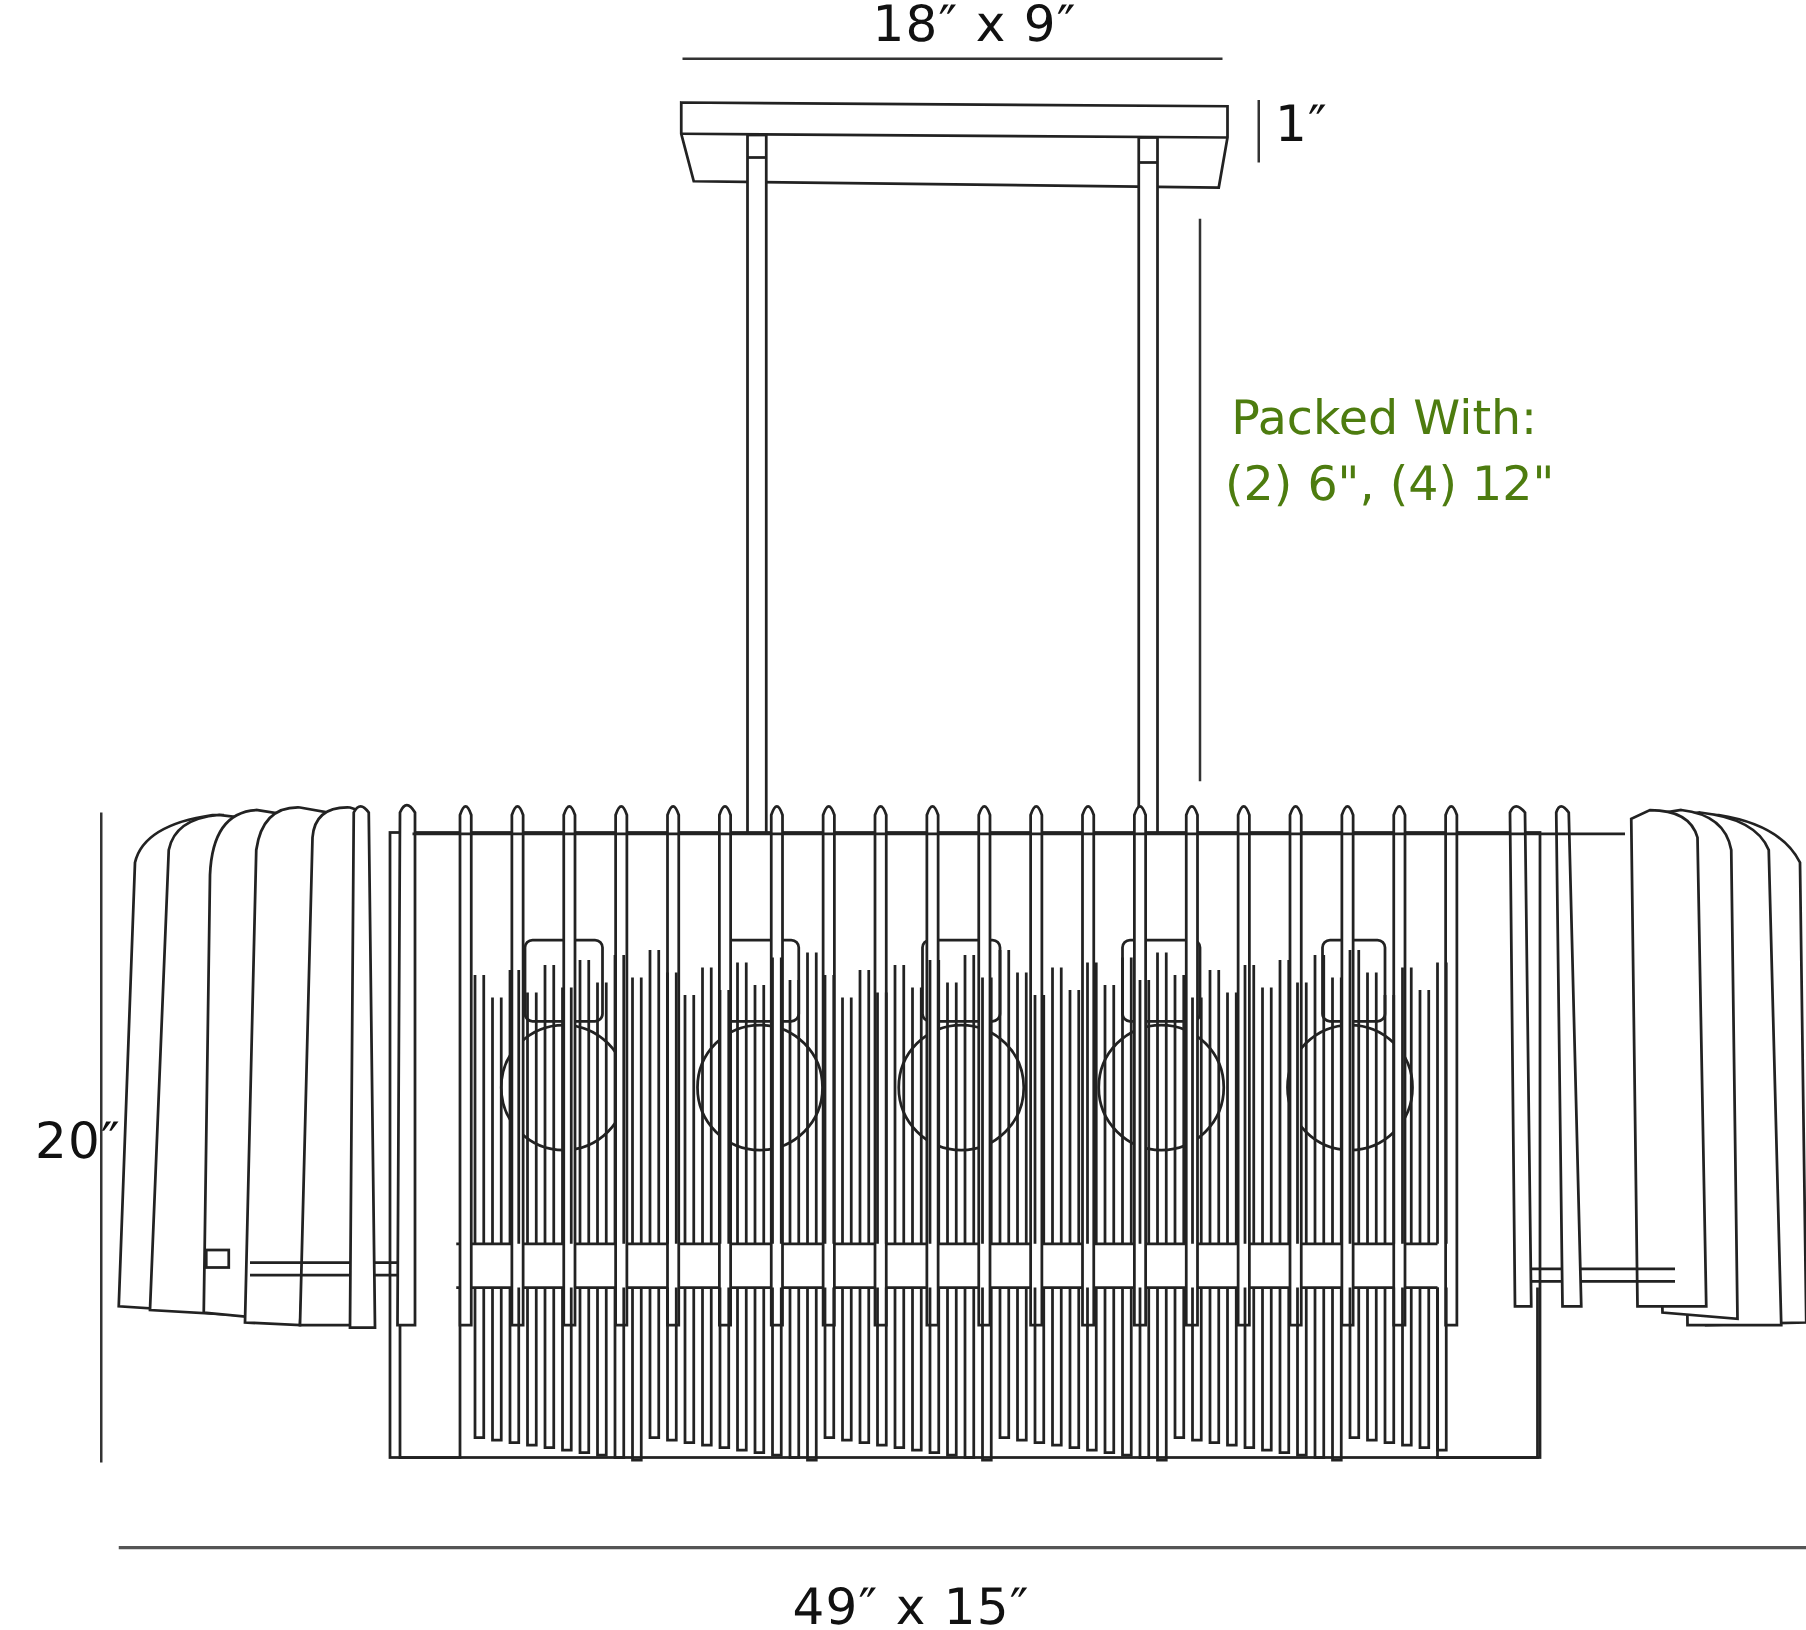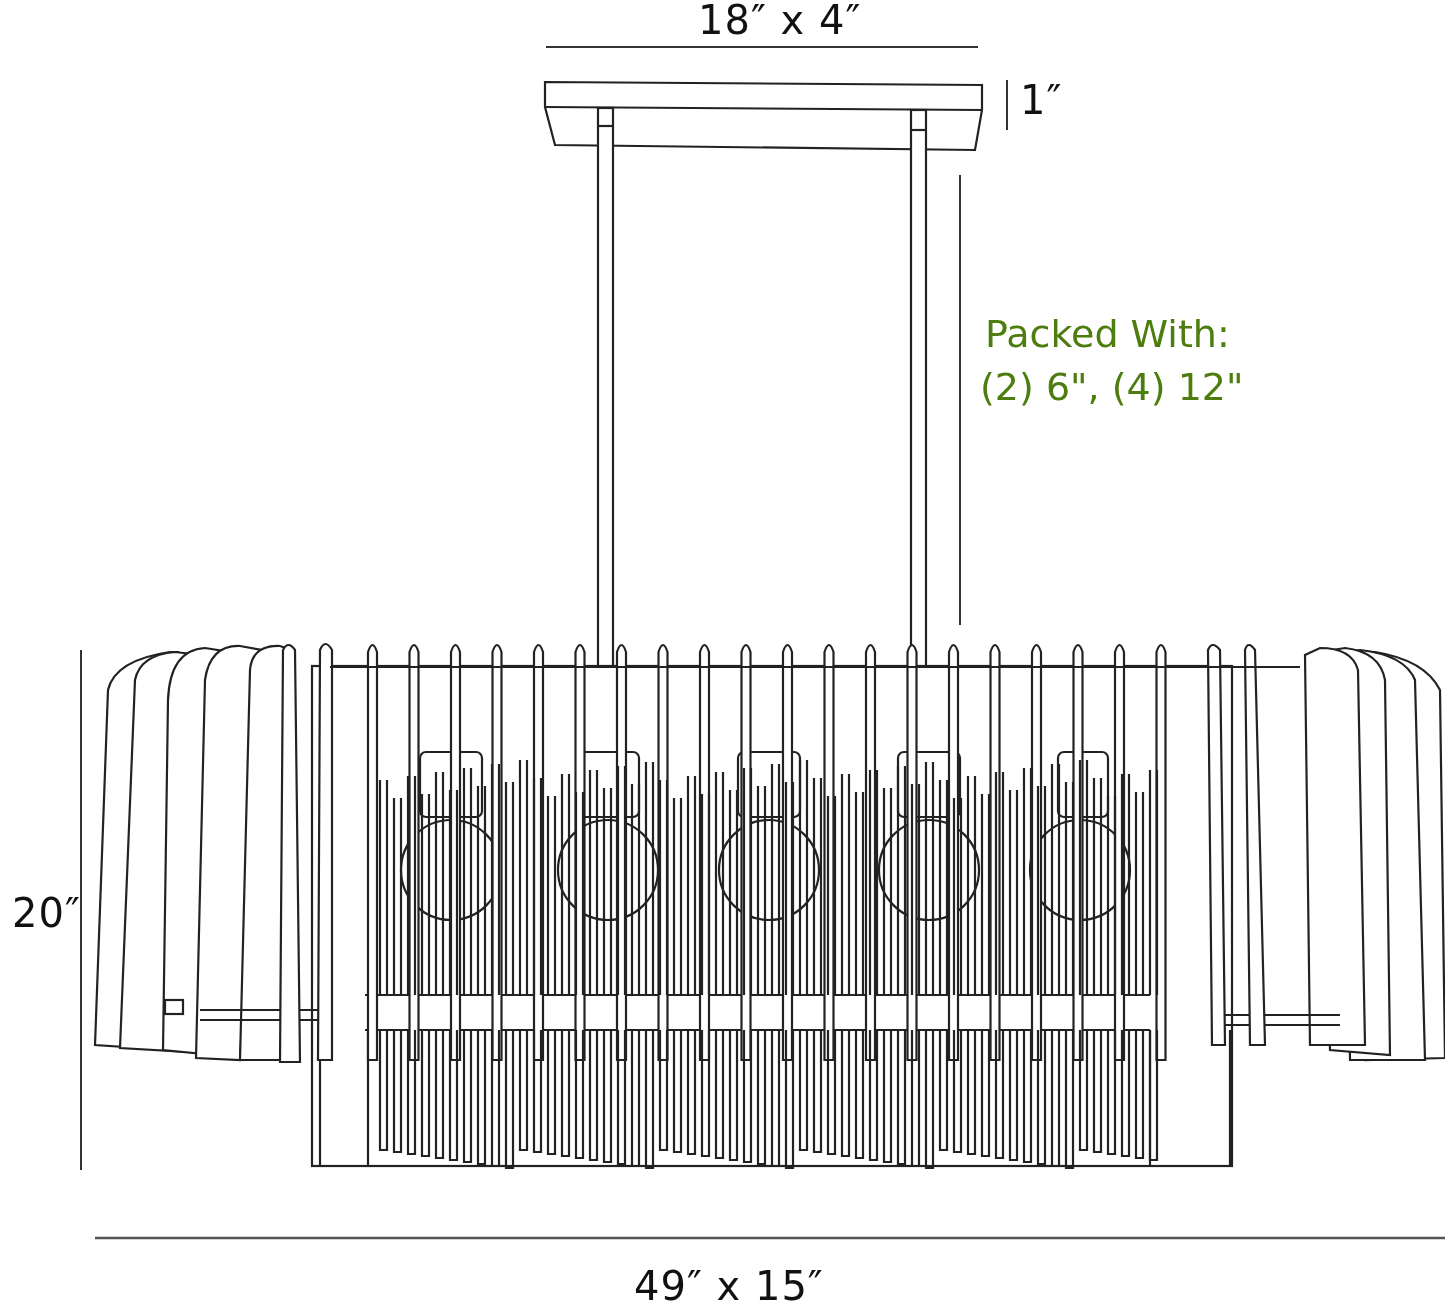--- a/index.html
+++ b/index.html
@@ -226,18 +226,18 @@
     <path class="s" d="M1390 1055 L1385 680 Q1380 652 1345 648 L1320 652 L1330 1050 Z"></path>
     <path class="s" d="M1365 1045 L1358 670 Q1352 648 1320 648 L1305 655 L1310 1045 Z"></path>
     <path class="t" d="M1225 1015 L1340 1015 M1225 1025 L1340 1025"></path>
     <path class="s" d="M1250 1045 L1245 650 Q1248 640 1255 650 L1265 1045 Z"></path>
     <path class="s" d="M1212 1045 L1208 650 Q1212 640 1220 650 L1225 1045 Z"></path>
   </g>
 
   <line class="t" x1="330" y1="667" x2="1300" y2="667"></line>
 </svg>
 
-<div class="label" style="left:698px;top:0px;">18″ x 4″</div>
+<div class="label" style="left:698px;top:0px;">18″ x 9″</div>
 <div class="label" style="left:1020px;top:80px;">1″</div>
 <div class="note" style="left:985px;top:312px;">Packed With:</div>
 <div class="note" style="left:980px;top:365px;">(2) 6", (4) 12"</div>
-<div class="label" style="left:12px;top:893px;">20″</div>
+<div class="label" style="left:0px;top:893px;padding-left:28px;">20″</div>
 <div class="label" style="left:634px;top:1266px;">49″ x 15″</div>
 
 </body></html>

